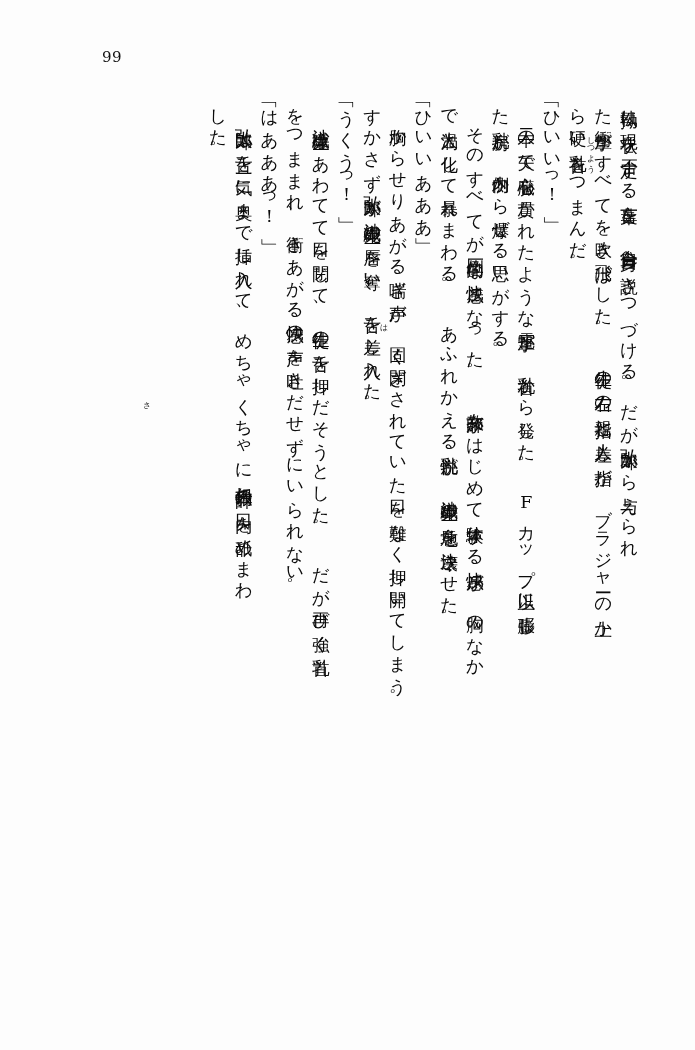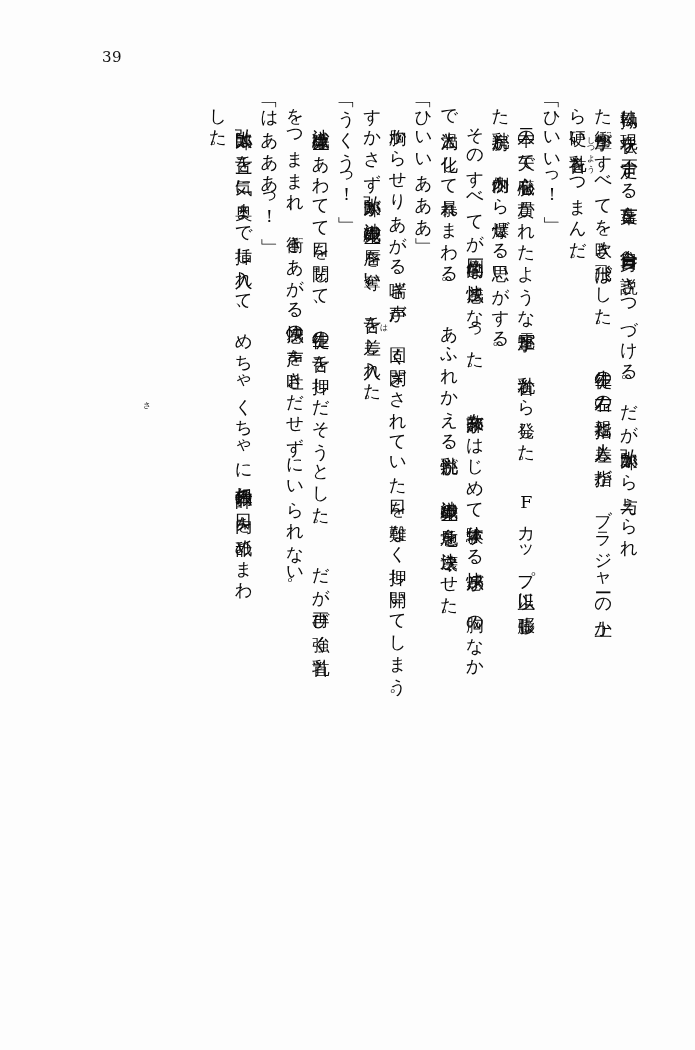--- a/index.html
+++ b/index.html
@@ -64,21 +64,21 @@
   }
   .r1 { top: 131px; right: 101px; }
   .r2 { top: 318px; right: 308px; }
   .r3 { top: 396px; right: 545px; }
 </style>
 </head>
 <body>
 
 <div class="page">
 
-  <div class="page-number">39</div>
+  <div class="page-number">99</div>
 
   <div class="text-block">
     <div class="vline">執拗に現状を否定する言葉を、自分自身へ説きつづける。だが弘太郎から与えられ</div>
     <div class="vline">た衝撃がすべてを吹き飛ばした。　生徒の左右の親指と人差し指が、ブラジャーの上か</div>
     <div class="vline">ら硬い乳首をつまんだ。</div>
     <div class="vline">「ひいいっ!」</div>
     <div class="vline">　二本の矢で心臓を貫かれたような電撃が、乳首から発した。　Fカップ以上に膨張し</div>
     <div class="vline">た乳房が、内側から爆ぜる思いがする。</div>
     <div class="vline">　そのすべてが圧倒的な快感となった。　女教師がはじめて体験する快感が、胸のなか</div>
     <div class="vline">で大渦と化して暴れまわる。　あふれかえる乳悦が、沙織先生の意地を決壊させた。</div>

